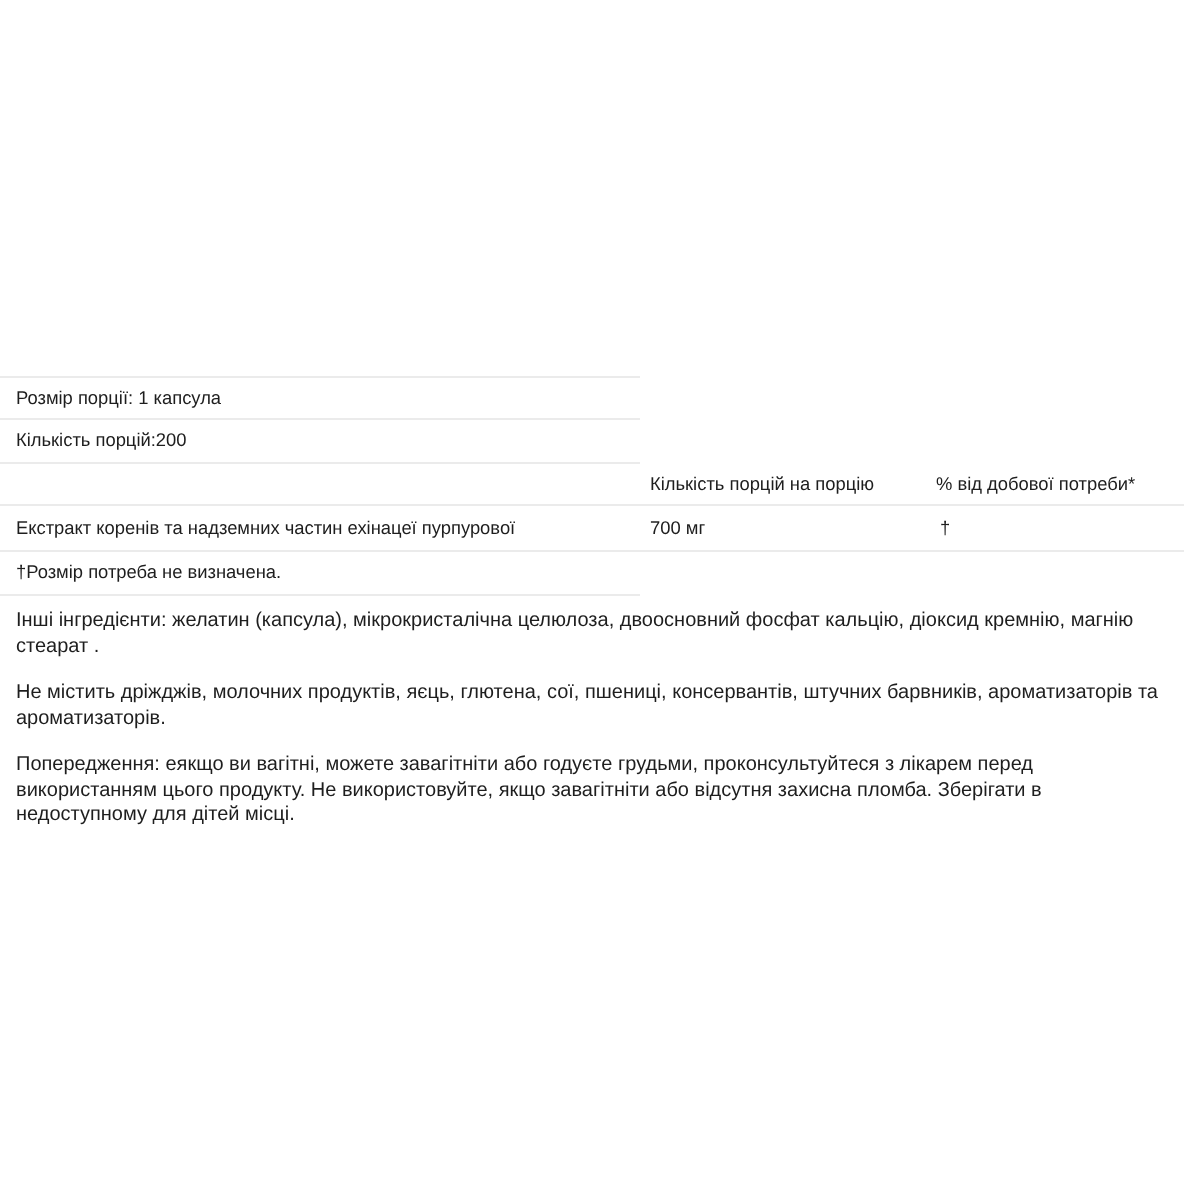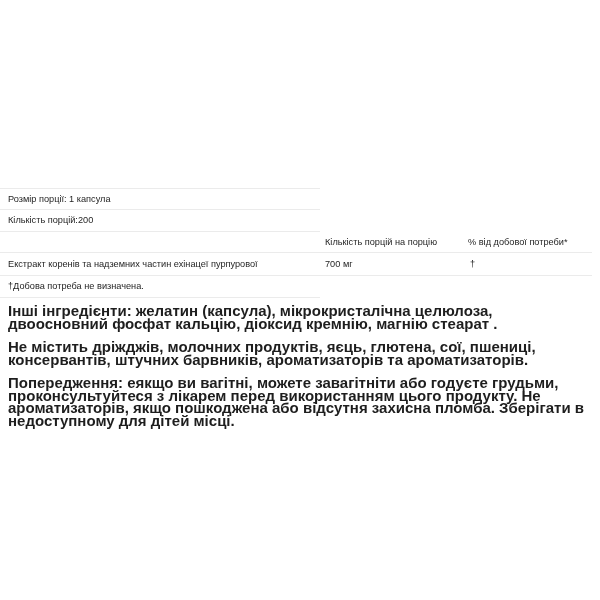--- a/index.html
+++ b/index.html
@@ -40,22 +40,22 @@
     .short { width: 320px; }
     .full { width: 592px; }
     .cell {
       position: absolute;
       top: 0;
     }
     .para {
       position: absolute;
       left: 8px;
       width: 580px;
-      font-size: 15px;
-      font-weight: bold;
+      font-size: 10px;
+      font-weight: normal;
       line-height: 12.5px;
       color: #1e1e1e;
     }
   </style>
 </head>
 <body>
 
 <div class="panel">
 
   <div class="line short" style="top:0px;"></div>
@@ -78,21 +78,21 @@
     <span class="cell" style="left:325px;">Кількість порцій на порцію</span>
   </div>
 
   <div class="row" style="top:66px; width:592px;text-align:right;">
     <span class="cell" style="left:8px;">Екстракт коренів та надземних частин ехінацеї пурпурової</span>
     <span class="cell" style="left:325px;">700 мг</span>
     <span class="cell" style="left:470px;">†</span>
   </div>
 
   <div class="row" style="top:88px; width:320px;">
-    <span class="cell" style="left:8px;">†Добова потреба не визначена.</span>
+    <span class="cell" style="left:8px;">†Розмір потреба не визначена.</span>
   </div>
 </div>
 
 <div class="para" style="top:305px;">Інші інгредієнти: желатин (капсула), мікрокристалічна целюлоза, двоосновний фосфат кальцію, діоксид кремнію, магнію стеарат .</div>
 
 <div class="para" style="top:341px;">Не містить дріжджів, молочних продуктів, яєць, глютена, сої, пшениці, консервантів, штучних барвників, ароматизаторів та ароматизаторів.</div>
 
-<div class="para" style="top:377px;">Попередження: еякщо ви вагітні, можете завагітніти або годуєте грудьми, проконсультуйтеся з лікарем перед використанням цього продукту. Не ароматизаторів, якщо пошкоджена або відсутня захисна пломба. Зберігати в недоступному для дітей місці.</div>
+<div class="para" style="top:377px;">Попередження: еякщо ви вагітні, можете завагітніти або годуєте грудьми, проконсультуйтеся з лікарем перед використанням цього продукту. Не використовуйте, якщо завагітніти або відсутня захисна пломба. Зберігати в недоступному для дітей місці.</div>
 
 </body></html>

